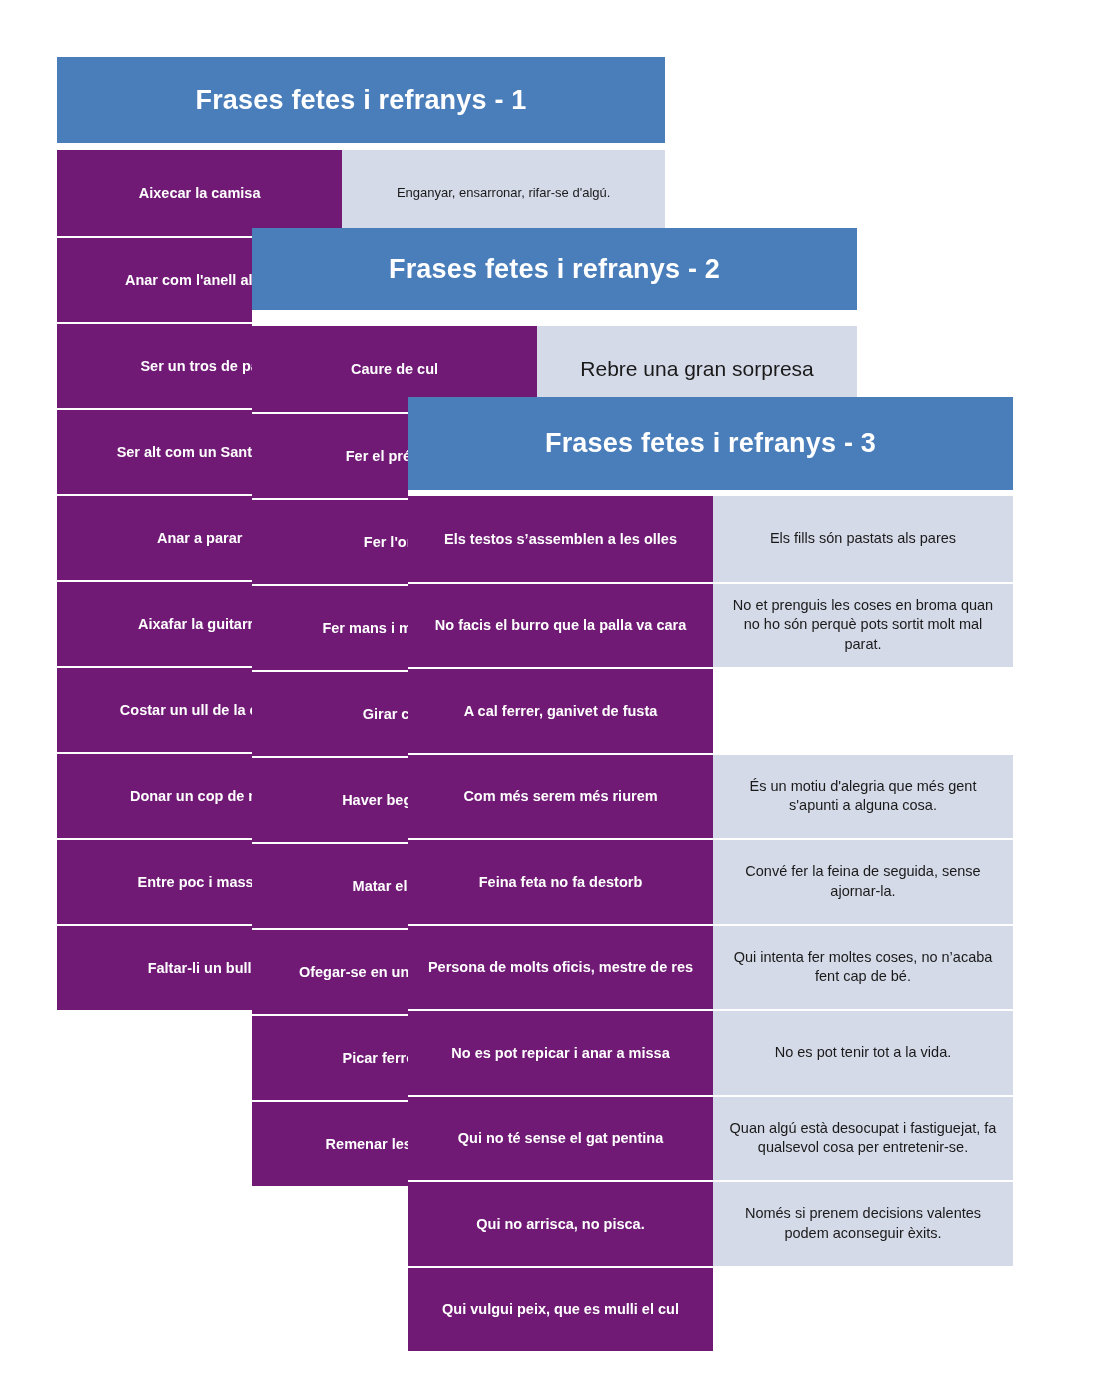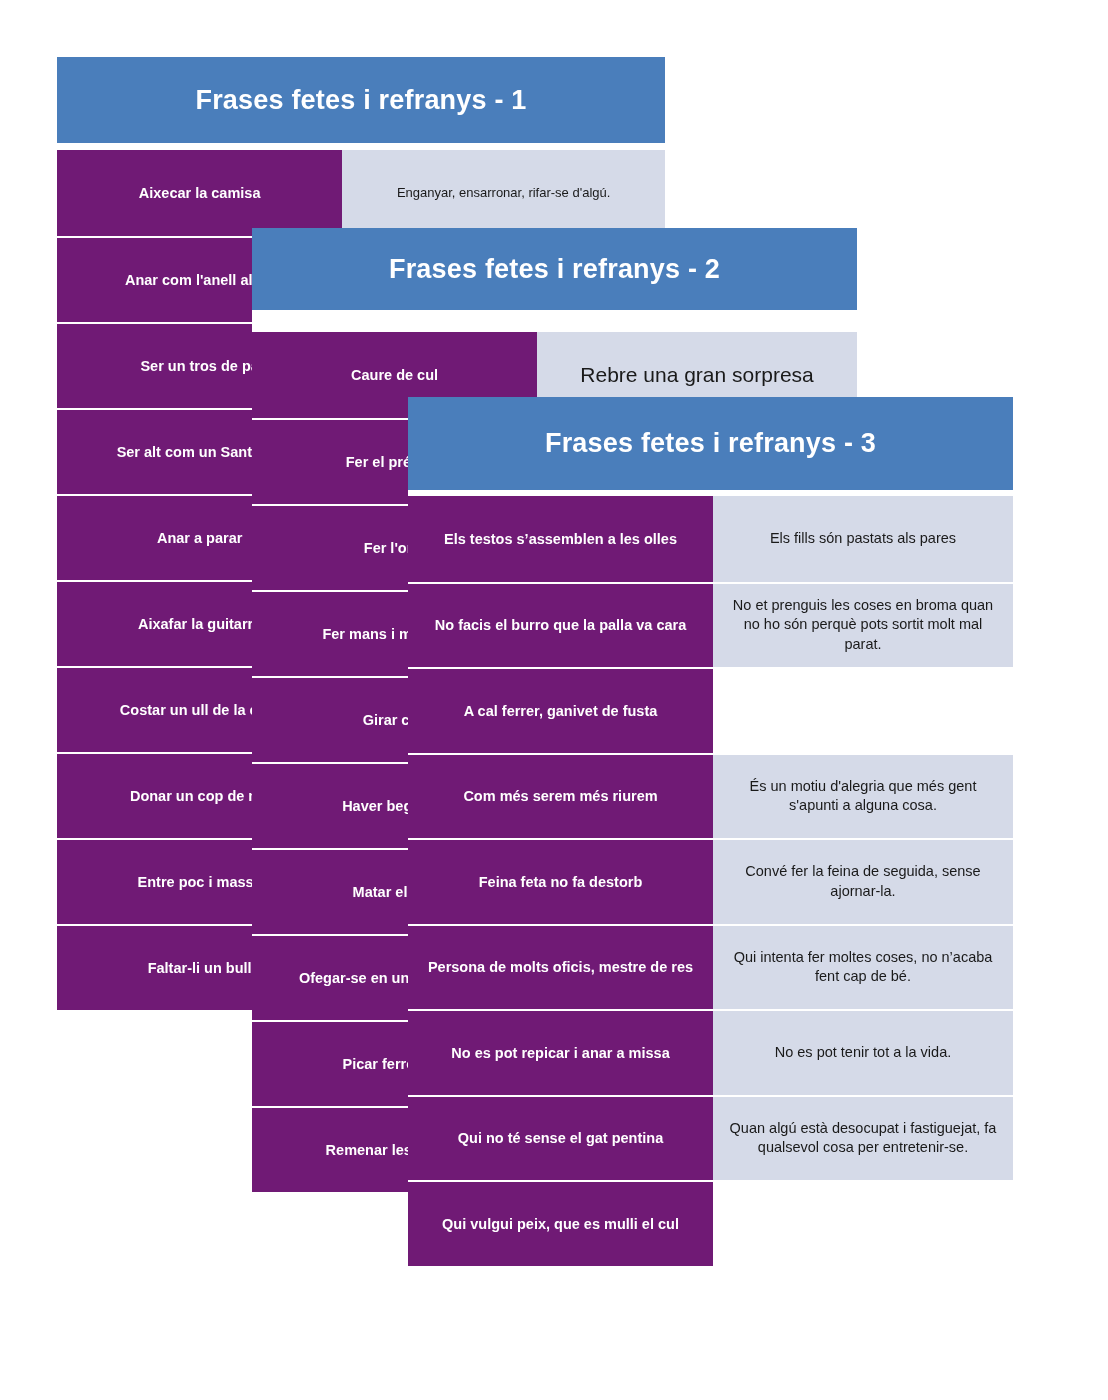--- a/index.html
+++ b/index.html
@@ -91,21 +91,21 @@
   
   #card2 {
     left: 252px;
     top: 228px;
     width: 605px;
     z-index: 2;
   }
   #card2 .card-header {
     height: 82px;
     font-size: 27px;
-    margin-bottom: 22px;
+    margin-bottom: 16px;
   }
   #card2 .row { height: 86px; }
   #card2 .cell-term { width: 303px; font-size: 14.5px; }
   #card2 .cell-def  { width: 340px; font-size: 21px; }
 
   
   #card3 {
     left: 408px;
     top: 397px;
     width: 605px;
@@ -243,16 +243,20 @@
     </div>
     <div class="row">
       <div class="cell-term">No es pot repicar i anar a missa</div>
       <div class="cell-def">No es pot tenir tot a la vida.</div>
     </div>
     <div class="row">
       <div class="cell-term">Qui no té sense el gat pentina</div>
       <div class="cell-def">Quan algú està desocupat i fastiguejat, fa qualsevol cosa per entretenir-se.</div>
     </div>
     <div class="row">
+      <div class="cell-term">Qui no arrisca, no pisca.</div>
+      <div class="cell-def">Només si prenem decisions valentes podem aconseguir èxits.</div>
+    </div>
+    <div class="row">
       <div class="cell-term">Qui vulgui peix, que es mulli el cul</div>
     </div>
   </div>
 </div>
 
 </body></html>

